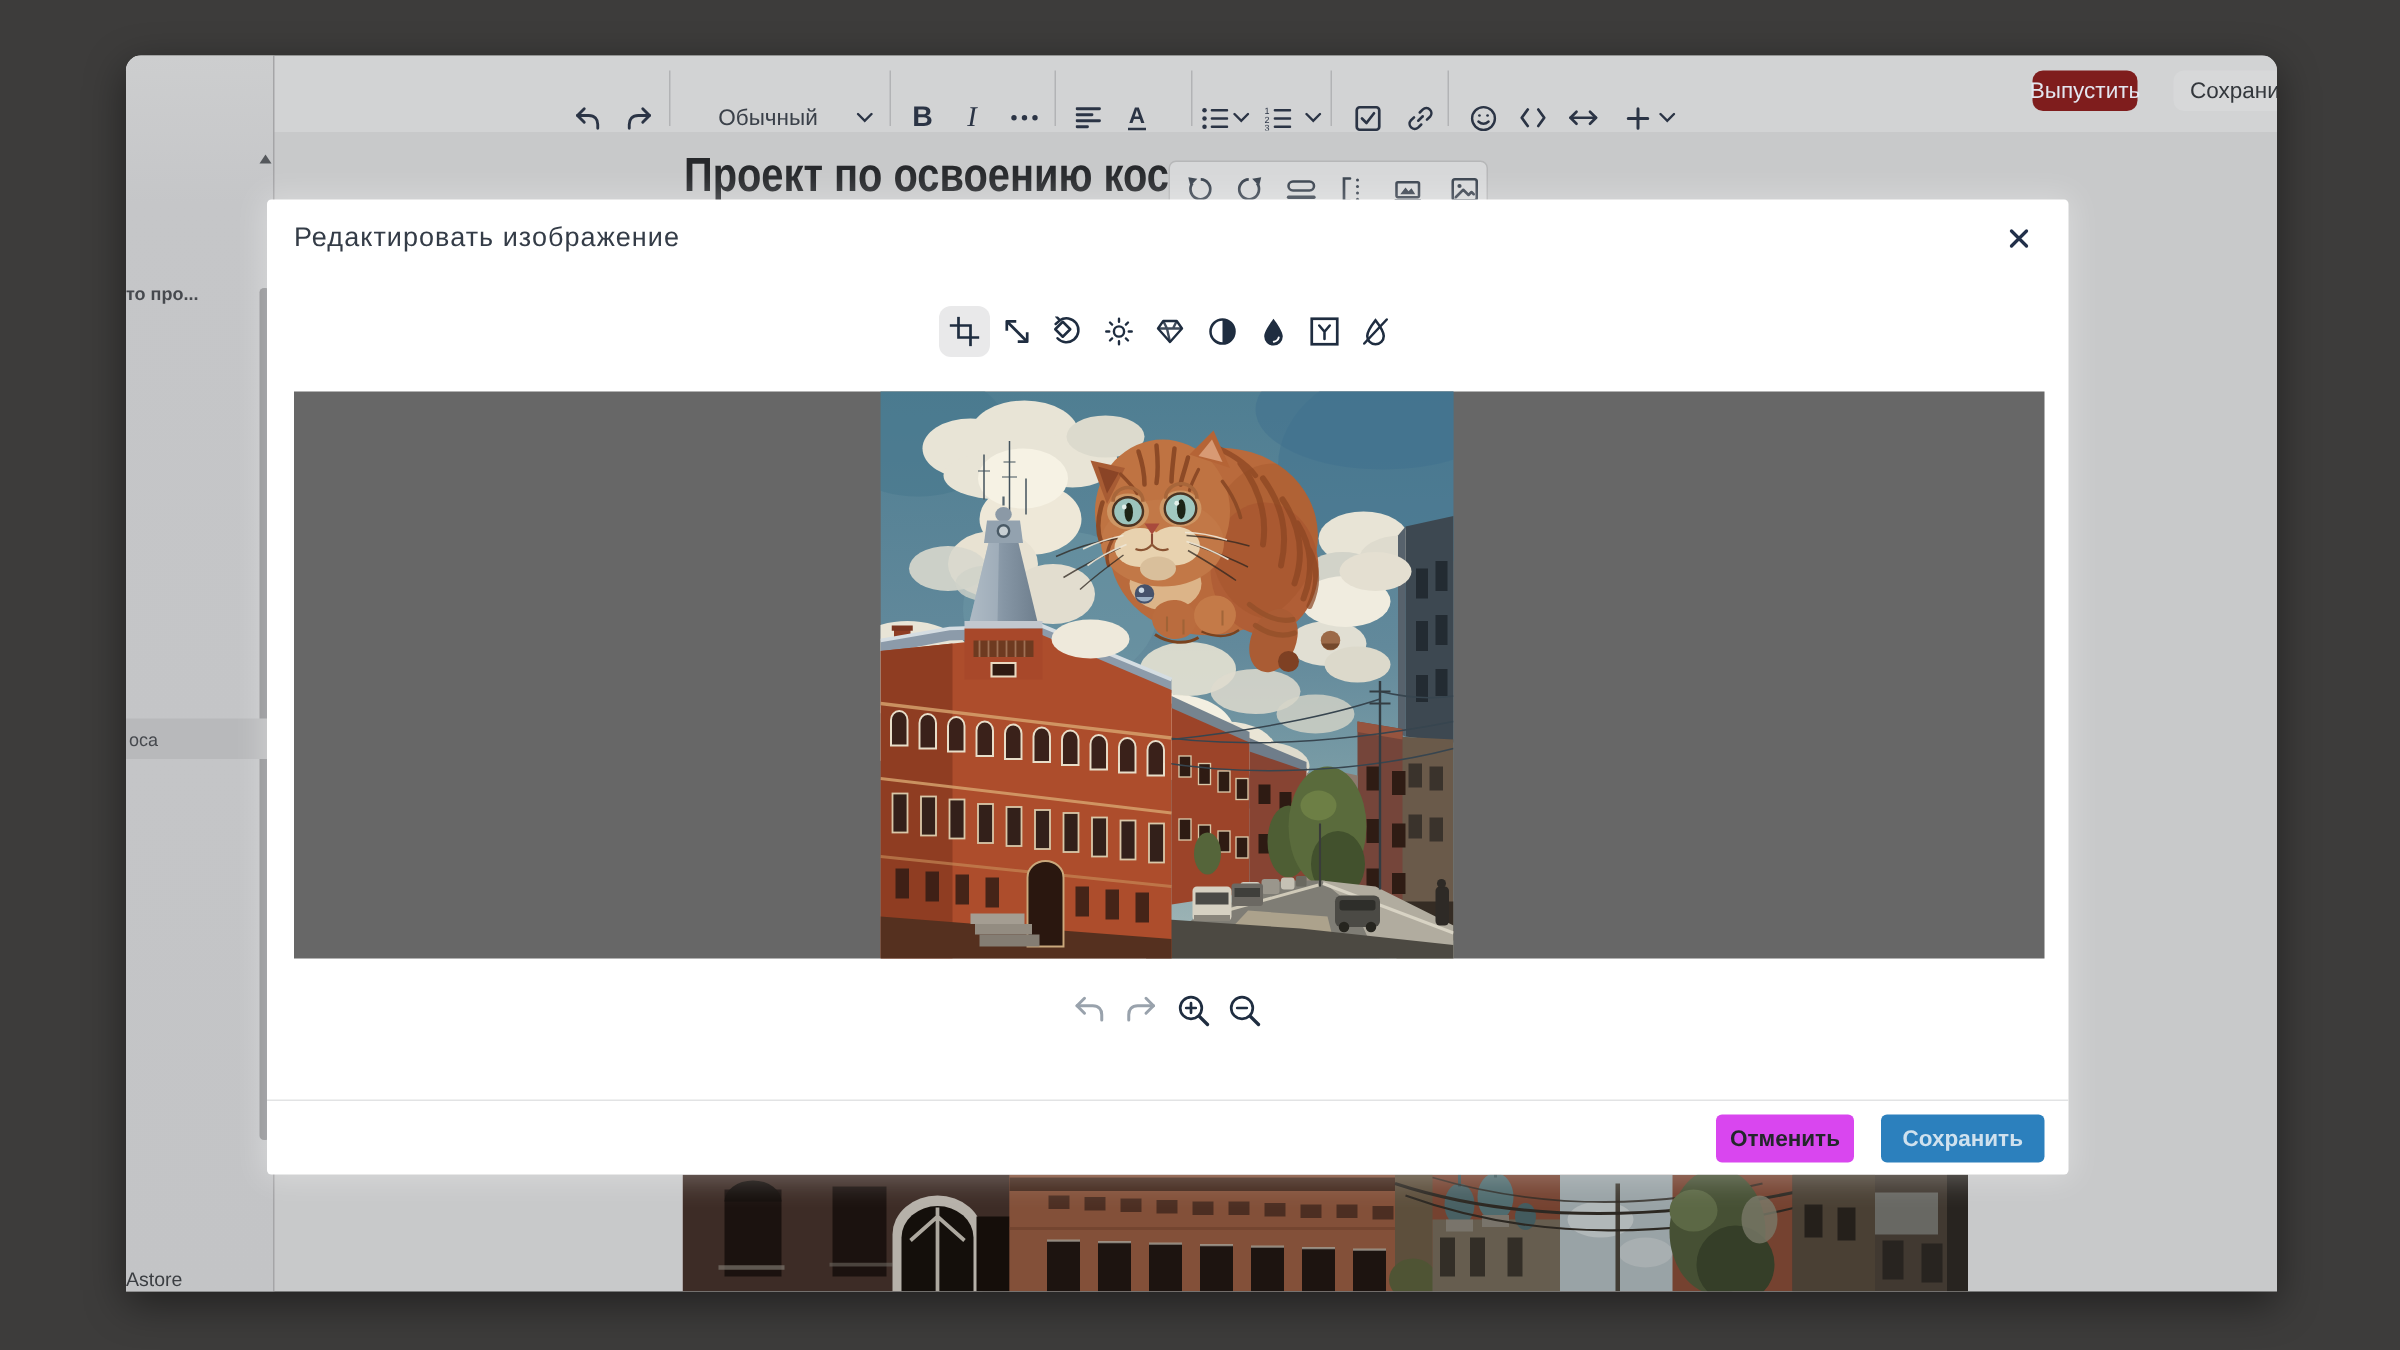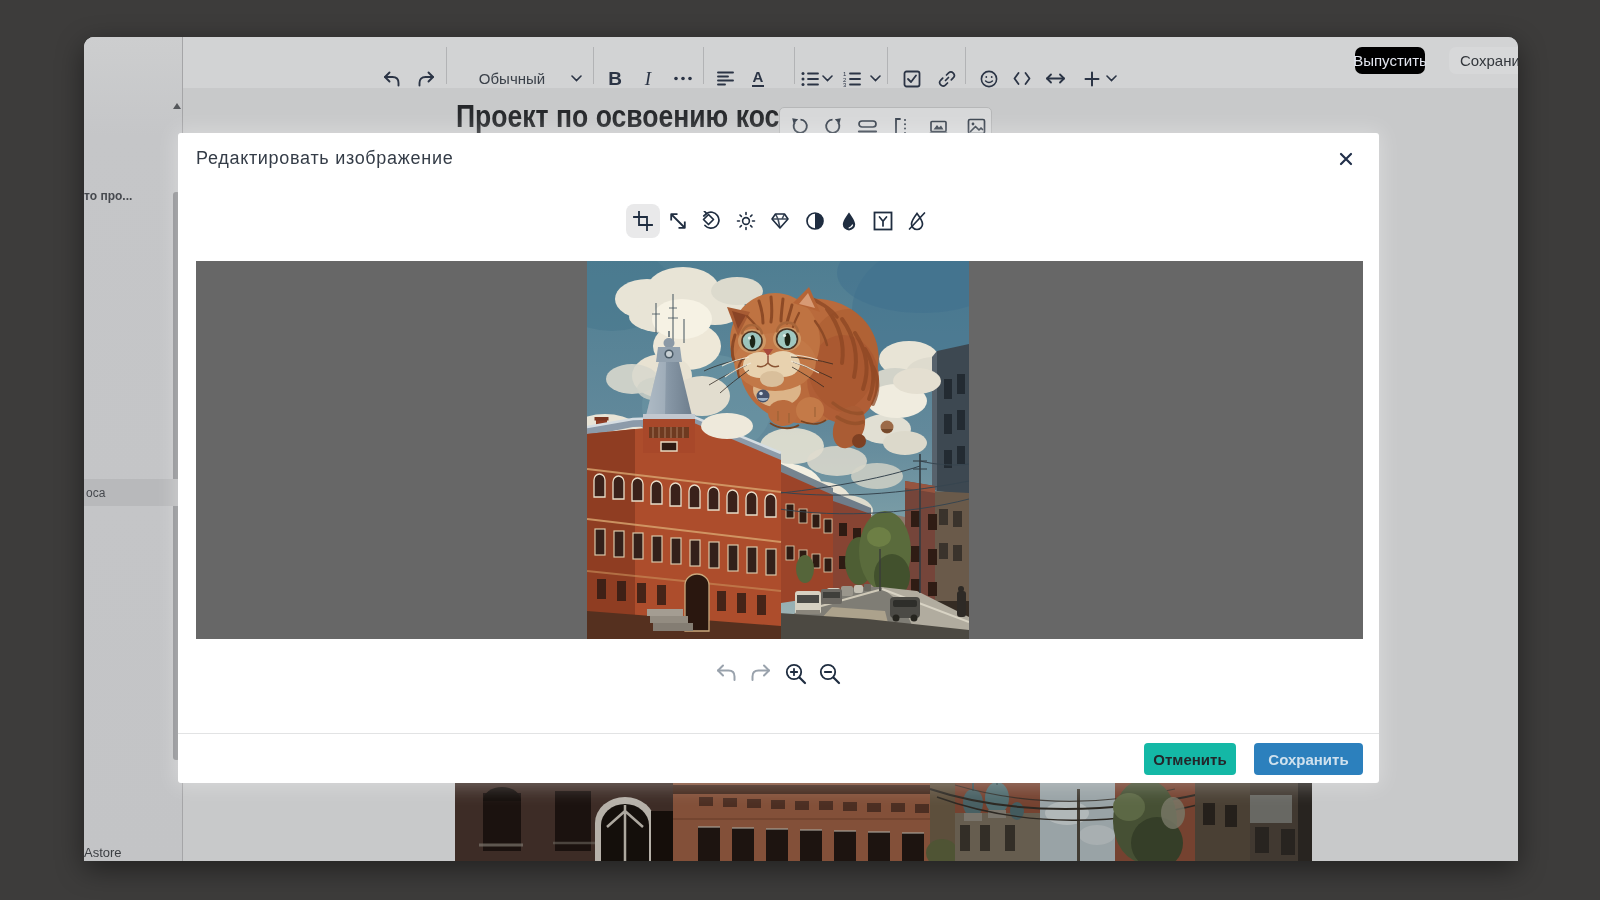--- a/index.html
+++ b/index.html
@@ -26,21 +26,21 @@
   .iconrow { position:absolute; left:0; top:71px; width:100%; height:34px; }
   .mic { position:absolute; top:0; width:34px; height:34px; display:flex; align-items:center; justify-content:center; }
   .mic.sel { background:#e9e9ea; border-radius:8px; }
   .canvas { position:absolute; left:18px; top:128px; width:1167px; height:378px; background:#676767; }
   .catimg { position:absolute; left:391px; top:0; width:382px; height:378px; }
   .ctrlrow { position:absolute; left:0; top:530px; width:100%; height:30px; }
   .cic { position:absolute; top:0; width:24px; height:24px; }
   .msep { position:absolute; left:0; top:600px; width:100%; height:1px; background:#e2e3e4; }
   .btn { position:absolute; top:610px; height:32px; border-radius:4px; font-size:15px;
          display:flex; align-items:center; justify-content:center; font-weight:bold; }
-  .btn.cancel { left:966px; width:92px; background:#14b8a6; color:#23272b; }
+  .btn.cancel { left:966px; width:92px; background:#d946ef; color:#23272b; }
   .btn.save { left:1076px; width:109px; background:#2c80bd; color:#cfe1ee; }
   .pbtn { position:absolute; top:10px; height:27px; border-radius:7px; font-size:15px;
           display:flex; align-items:center; justify-content:center; }
   svg { display:block; }
 </style>
 </head>
 <body>
 <div class="page">
 
   <div class="topbar"></div>
@@ -151,21 +151,21 @@
   <div class="tbi" style="left:999px;width:17px;">
       <svg width="16" height="16" viewBox="0 0 16 16" stroke="#2b3445" stroke-width="2" stroke-linecap="round">
         <path d="M8 1.5 V14.5 M1.5 8 H14.5"></path>
       </svg>
     </div>
   <div class="tbi" style="left:1021px;width:12px;">
       <svg width="11" height="7" viewBox="0 0 11 7" fill="none" stroke="#2b3445" stroke-width="1.6" stroke-linecap="round">
         <path d="M1 1 L5.5 5.5 L10 1"></path>
       </svg>
     </div>
-  <div class="pbtn" style="left:1271px;width:70px;background:#000000;color:#e3e6ef;">Выпустить</div>
+  <div class="pbtn" style="left:1271px;width:70px;background:#7f1d1d;color:#e3e6ef;">Выпустить</div>
   <div class="pbtn" style="left:1365px;width:90px;background:#d7d8d9;color:#33373c;border-radius:7px 0 0 7px;justify-content:flex-start;padding-left:11px;">Сохранить</div>
 
   <div class="doctitle">Проект по освоению кос</div>
 
   <div class="floatbar"></div>
   <div class="tbi" style="left:706px;top:70px;height:38px;width:19px;">
       <svg width="19" height="19" viewBox="0 0 19 19" fill="none" stroke="#39424e" stroke-width="1.8" stroke-linejoin="round">
         <path d="M5 5.2 A6.6 6.6 0 1 0 10.5 2.6"></path>
         <polygon points="2.2,1.2 8.2,2.2 3.6,7" fill="#39424e" stroke="none"></polygon>
       </svg>

